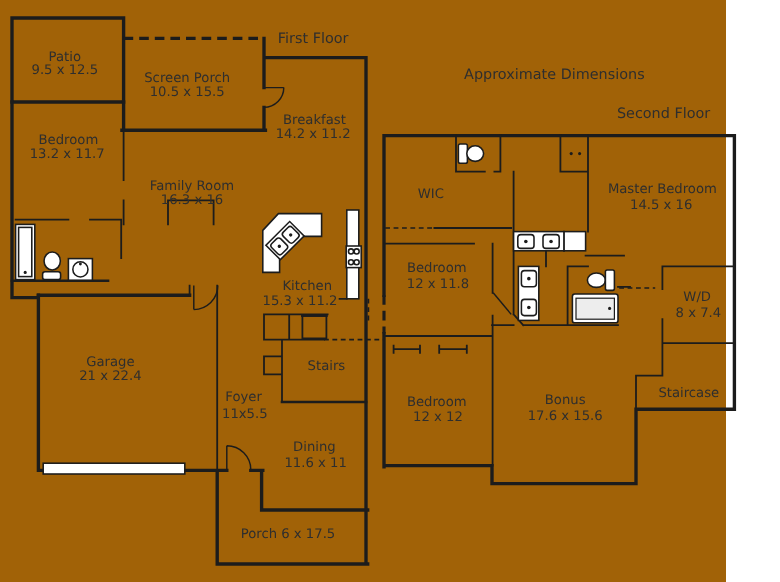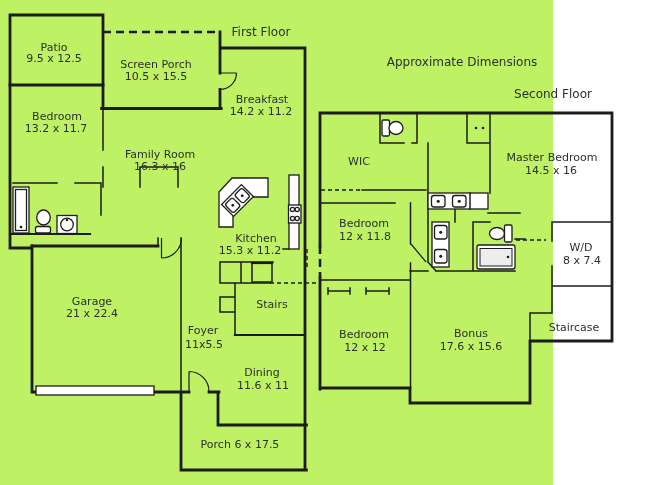--- a/index.html
+++ b/index.html
@@ -1,17 +1,17 @@
 <!DOCTYPE html>
 <html><head>
 <meta charset="utf-8">
 <style>
   html,body{margin:0;padding:0;background:#ffffff;}
   body{width:650px;height:485px;overflow:hidden;}
-  .plan-wrap{width:553px;height:485px;background:#bef264;position:relative;}
+  .plan-wrap{width:605px;height:485px;background:#a16207;position:relative;}
   svg{display:block;}
   svg text{
     font-family:"DejaVu Sans","Liberation Sans",sans-serif;
     font-size:11px;
     fill:#2e2e2e;
     text-anchor:middle;
   }
   svg text.hdr{font-size:12px;}
   .walls-thick{stroke:#1c1c1c;stroke-width:2.8;fill:none;stroke-linecap:square;}
   .walls-thin{stroke:#1c1c1c;stroke-width:1.5;fill:none;stroke-linecap:square;}

